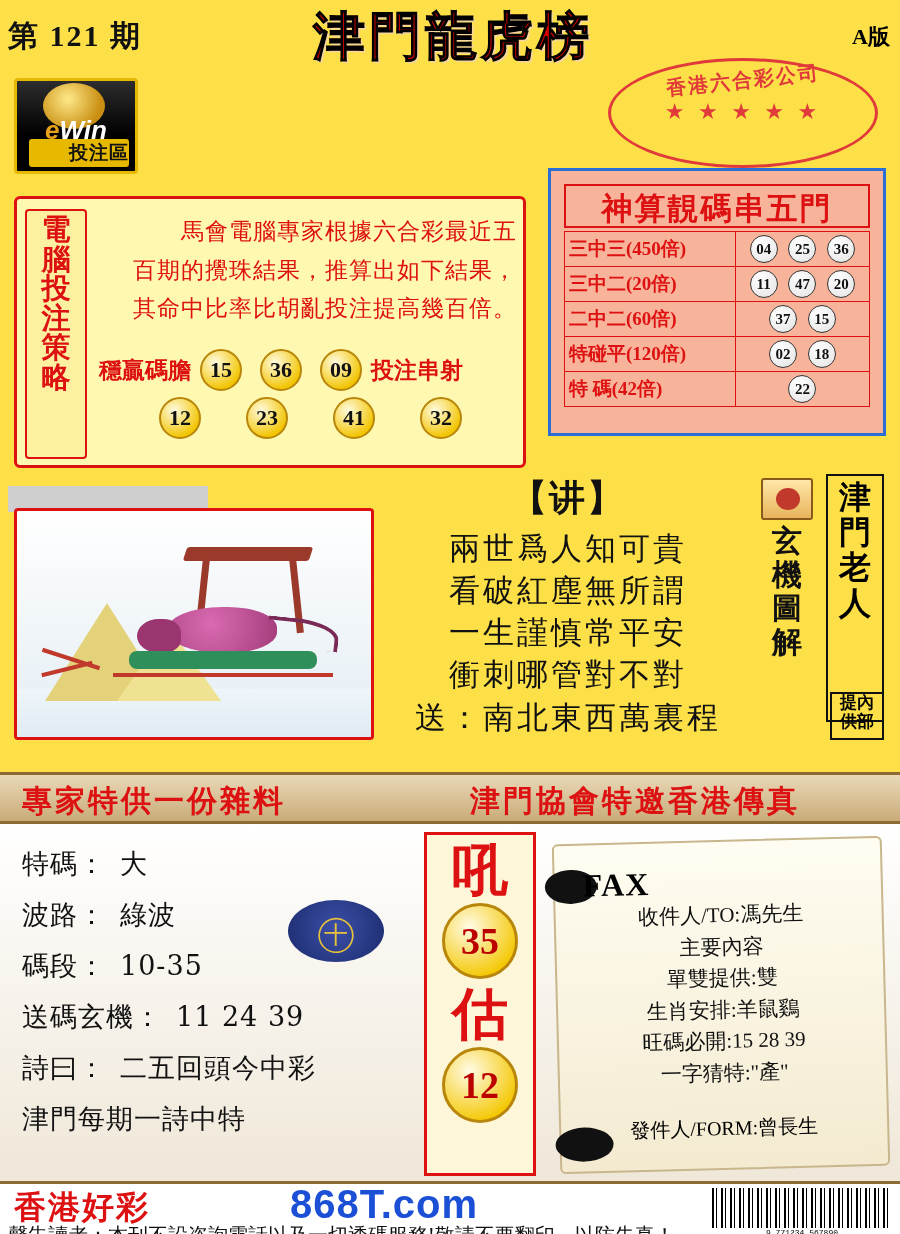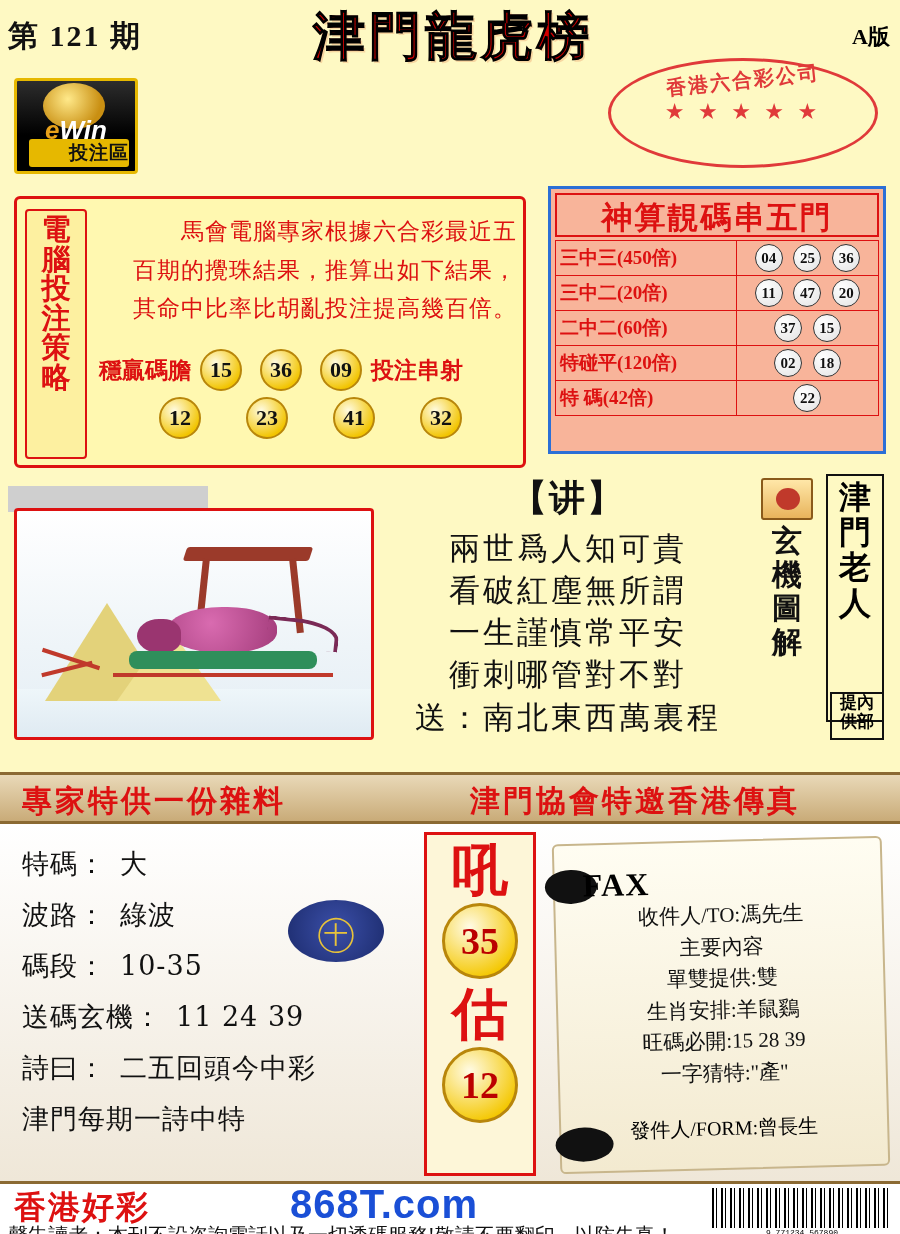--- a/index.html
+++ b/index.html
@@ -4,21 +4,21 @@
 <style>
   * { box-sizing: border-box; }
   html, body { margin:0; padding:0; }
   body {
     width:900px; height:1234px;
     font-family:"Liberation Serif", serif;
     background:#ffffff;
     position:relative;
     overflow:hidden;
   }
-  .page { position:relative; width:900px; height:872px; background:#fef9c3; }
+  .page { position:relative; width:900px; height:872px; background:#fde047; }
 
   
   .header { position:relative; height:66px; }
   .issue {
     position:absolute; left:8px; top:16px;
     font-size:30px; font-weight:bold; letter-spacing:2px;
     font-family:"Liberation Serif", serif; color:#111;
   }
   .main-title {
     position:absolute; left:258px; top:2px; width:390px; text-align:center;
@@ -95,22 +95,22 @@
   .ball-y {
     width:42px; height:42px; border-radius:50%;
     background:radial-gradient(circle at 35% 30%, #fffbe0, #f2c400 75%);
     border:2px solid #b8860b; color:#111; font-size:22px; font-weight:bold;
     display:inline-flex; align-items:center; justify-content:center;
     margin:0 9px;
   }
 
   
   .rtable {
-    position:absolute; left:548px; top:186px; width:338px; height:268px;
-    background:#f8b49a; border:3px solid #2b6fd6; padding:4px;
+    position:absolute; left:548px; top:168px; width:338px; height:268px;
+    background:#f8b49a; border:3px solid #2b6fd6; padding:13px;
   }
   .rtable .rt-head {
     height:44px; line-height:44px; text-align:center;
     font-size:31px; font-weight:bold; color:#d11; letter-spacing:2px;
     background:#f8b49a; border:2px solid #d11;
     font-family:"DejaVu Serif", serif;
   }
   .rtable table { width:100%; border-collapse:collapse; margin-top:3px; }
   .rtable td {
     border:1px solid #d11; height:35px; font-size:19px; color:#d11;

